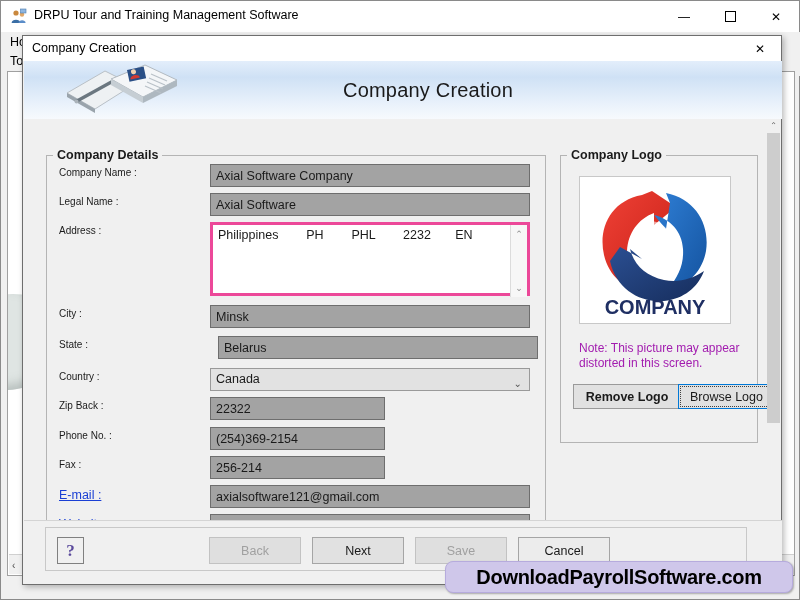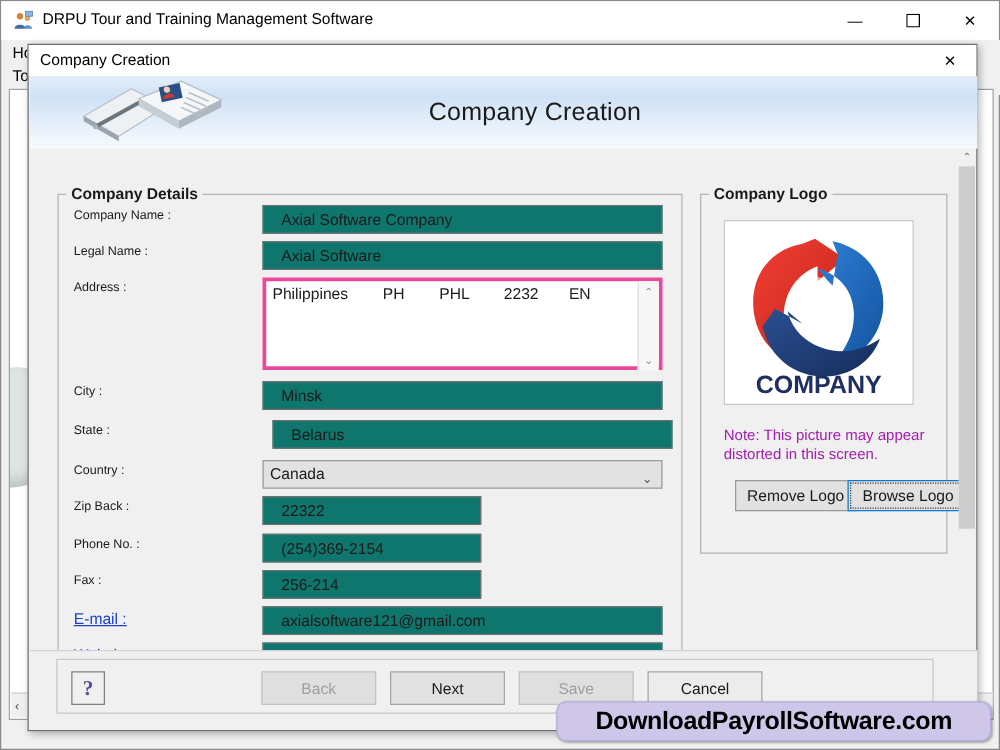--- a/index.html
+++ b/index.html
@@ -182,25 +182,25 @@
   }
   .flink {
     position: absolute;
     font-size: 12.5px; color: #1a3fd4;
     text-decoration: underline;
     white-space: nowrap;
   }
   .ftext {
     position: absolute;
     border: 1px solid #6e6e6e;
-    background: #0f766e;
+    background: #a3a3a3;
     box-sizing: border-box;
     font-family: "Liberation Sans", sans-serif;
     font-size: 12.5px; color: #1a1a1a;
-    padding: 0 14px;
+    padding: 0 5px;
     line-height: 21px;
     height: 23px;
     outline: none;
   }
   .fselect {
     position: absolute;
     border: 1px solid #9a9a9a;
     background: #e2e2e2;
     box-sizing: border-box;
     font-size: 12.5px; color: #1a1a1a;
@@ -252,21 +252,21 @@
   }
   .logo-btn {
     position: absolute; top: 228px;
     height: 25px;
     font-size: 12.5px; color: #1a1a1a;
     background: #e1e1e1;
     border: 1px solid #9a9a9a;
     box-sizing: border-box;
     display: flex; align-items: center; justify-content: center;
   }
-  #btn-remove-logo { left: 27px; width: 97px; }
+  #btn-remove-logo { left: 12px; width: 108px; font-weight: bold; }
   #btn-browse-logo {
     left: 117px; width: 97px;
     border: 1px solid #0078d7;
     box-shadow: inset 0 0 0 1px #e1e1e1;
   }
   #btn-browse-logo .focus-ring {
     position: absolute; left: 1px; top: 1px; right: 1px; bottom: 1px;
     border: 1px dotted #404040;
   }
 

